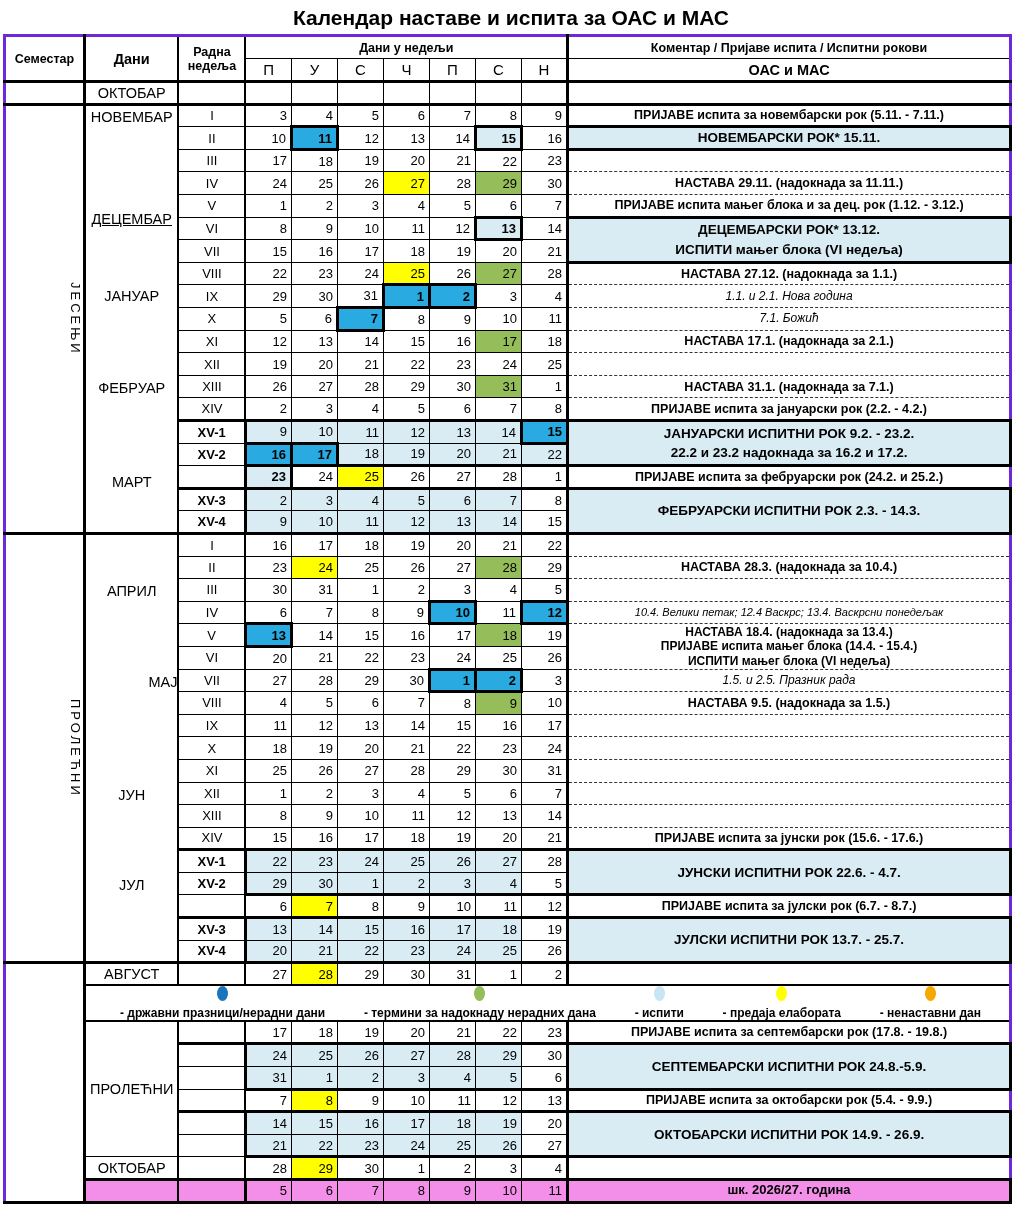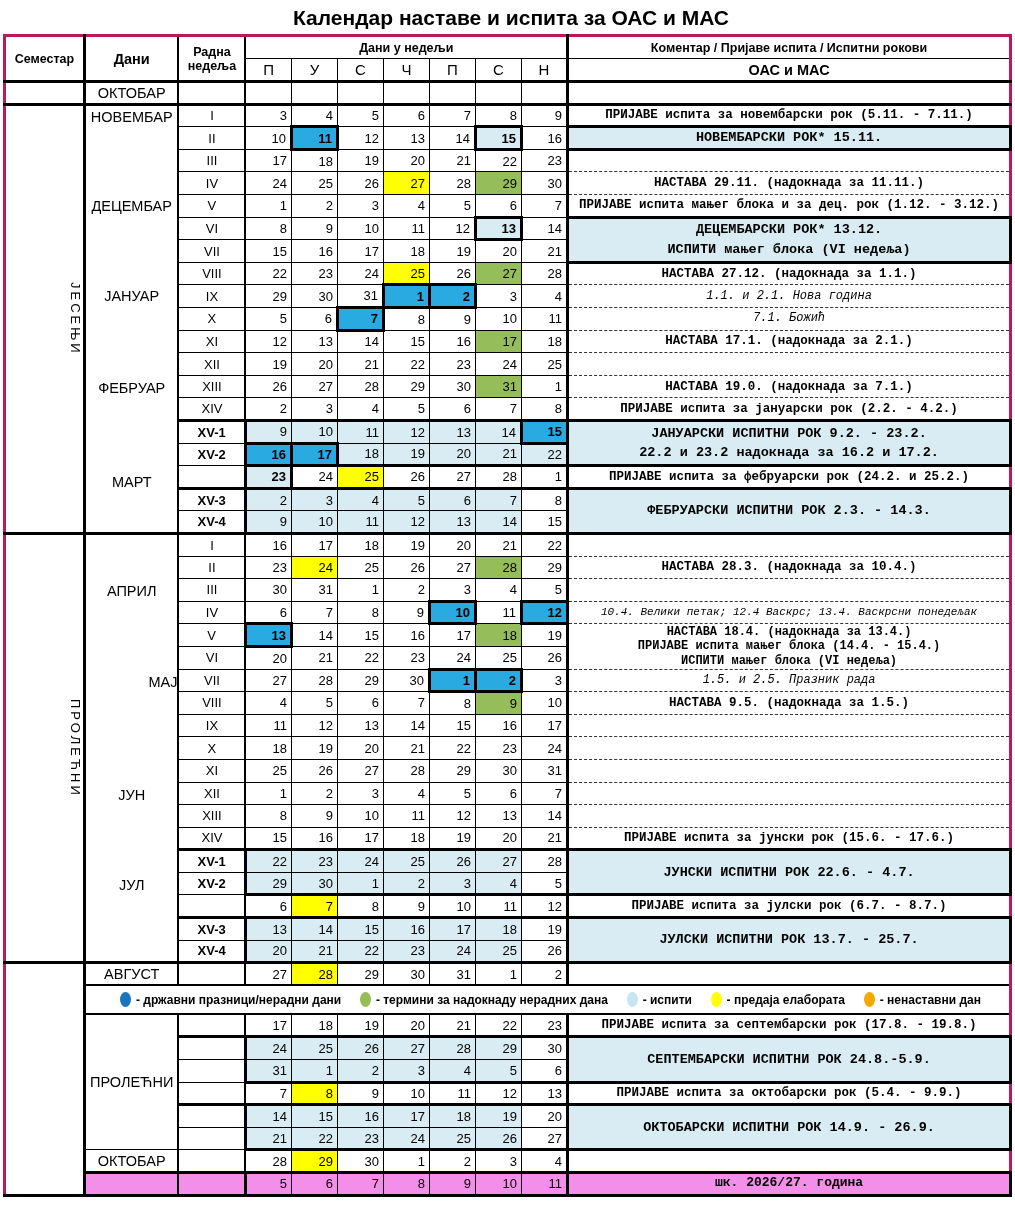--- a/index.html
+++ b/index.html
@@ -3,21 +3,21 @@
 <meta charset="utf-8">
 <style>
   * { box-sizing: border-box; }
   html,body { margin:0; padding:0; background:#fff; width:1015px;
     font-family:"Liberation Sans", sans-serif; color:#000; }
   .titlebox { text-align:center; margin-top:6px; }
   .title { font-size:21px; font-weight:bold; line-height:1.1;padding-left:7px; }
   .subtitle { font-size:17px; line-height:1.2; }
 
   table { border-collapse:collapse; table-layout:fixed; width:1007px;
-    margin:5px auto 6px auto; border:3px solid #be185d; }
+    margin:5px auto 6px auto; border:3px solid #6d28d9; }
   td { border:1px solid #000; font-size:13px; overflow:hidden;
     white-space:nowrap; padding:0; vertical-align:middle; }
   thead td { text-align:center; font-weight:bold; font-size:12.5px; }
   thead tr { height:23px; }
   tbody tr { height:22.6px; }
   tbody.sect { border-top:3px solid #000; border-bottom:3px solid #000; }
 
   td.sem { border-right:3px solid #000; }
   td.sem .vtxt { writing-mode:vertical-rl; margin:0 auto; display:block;
     font-size:13px; letter-spacing:3px; width:100%; text-align:center; }
@@ -34,34 +34,34 @@
   .mk  { background:var(--mk); }
   .el  { background:var(--el); }
   .ex  { background:var(--ex); }
   .pink{ background:var(--pink); }
   .b { font-weight:bold; }
   .x { border:3px solid #000 !important; }
   .bt { border-top:3px solid #000; } .bb { border-bottom:3px solid #000; }
   .bl { border-left:3px solid #000; } .br { border-right:3px solid #000; }
 
   td.cmt { text-align:center; font-weight:bold; font-size:12.5px;
-    border-top:0 solid #000; border-bottom:0 solid #000; padding:0 4px;font-family:Liberation Mono, monospace; }
+    border-top:0 solid #000; border-bottom:0 solid #000; padding:0 4px; }
   td.cmt.dash { border-bottom:1px dashed #333; }
   td.cmt.rok { background:var(--ex); border:3px solid #000; font-size:13.5px; }
   td.cmt.ital { font-style:italic; font-weight:normal; font-size:12px; }
   td.cmt.ital.sm { font-size:11px; }
   td.cmt.pinkc { background:var(--pink); border:3px solid #000; font-size:13px; }
   td.cmt .ln { line-height:1.45; }
   td.cmt.tight .ln { line-height:1.22; font-size:12px; }
 
   td.legendcell { border:2px solid #000; }
   .legendrow { display:flex; align-items:center; justify-content:space-between;
     padding:0 28px 0 34px; height:100%; }
   .legitem { display:flex; align-items:center; gap:5px; font-weight:bold;
-    font-size:12px; }
+    font-size:12px;flex-direction:column; }
   .dot { width:11px; height:15px; border-radius:50%; flex:0 0 auto; }
 </style>
 </head>
 <body>
 
 <div class="titlebox">
   <div class="title">Календар наставе и испита за ОАС и МАС</div>
 </div>
 
 <table>
@@ -115,21 +115,21 @@
         <td class="cmt" rowspan="1"></td>
       </tr>
     </tbody>
     <tbody class="sect">
       <tr>
         <td class="sem" rowspan="19">
           <span class="vtxt">ЈЕСЕЊИ</span>
         </td>
         <td rowspan="19" class="mcell multi">
           <div class="mlab" style="top: 3.3px;">НОВЕМБАР</div>
-          <div class="mlab" style="top: 92px;">ДЕЦЕМБАР</div>
+          <div class="mlab" style="top: 105px; text-decoration: underline;">ДЕЦЕМБАР</div>
           <div class="mlab" style="top: 181.84px;">ЈАНУАР</div>
           <div class="mlab" style="top: 274.5px;">ФЕБРУАР</div>
           <div class="mlab" style="top: 368px;">МАРТ</div>
         </td>
         <td class="wk">I</td>
         <td class="day c0">3</td>
         <td class="day c1">4</td>
         <td class="day c2">5</td>
         <td class="day c3">6</td>
         <td class="day c4">7</td>
@@ -279,21 +279,21 @@
       <tr>
         <td class="wk">XIII</td>
         <td class="day c0">26</td>
         <td class="day c1">27</td>
         <td class="day c2">28</td>
         <td class="day c3">29</td>
         <td class="day c4">30</td>
         <td class="day c5 mk">31</td>
         <td class="day c6">1</td>
         <td class="cmt dash" rowspan="1">
-          <div class="ln">НАСТАВА 19.0. (надокнада за 7.1.)</div>
+          <div class="ln">НАСТАВА 31.1. (надокнада за 7.1.)</div>
         </td>
       </tr>
       <tr>
         <td class="wk">XIV</td>
         <td class="day c0">2</td>
         <td class="day c1">3</td>
         <td class="day c2">4</td>
         <td class="day c3">5</td>
         <td class="day c4">6</td>
         <td class="day c5">7</td>

